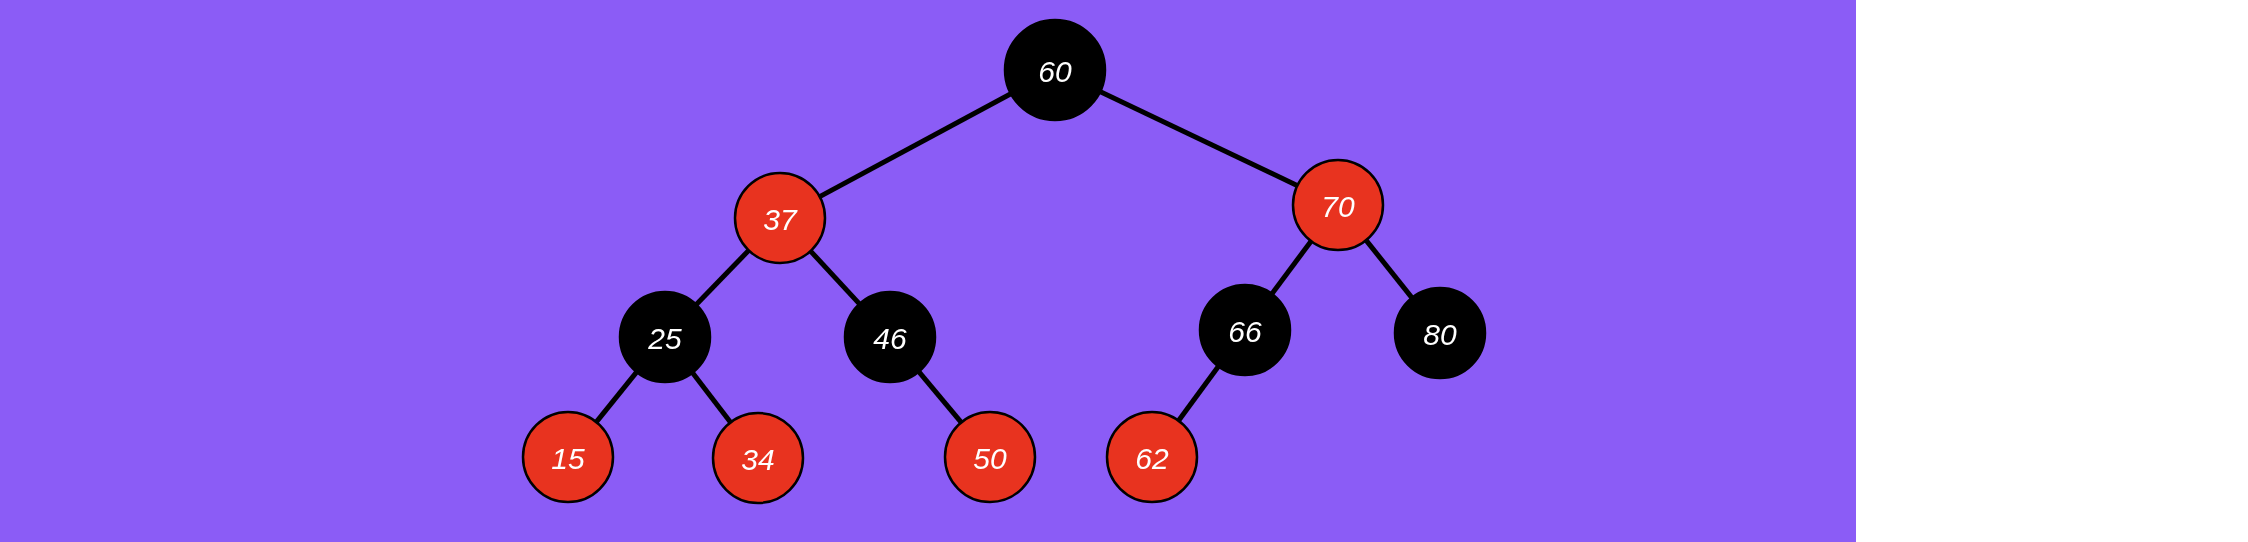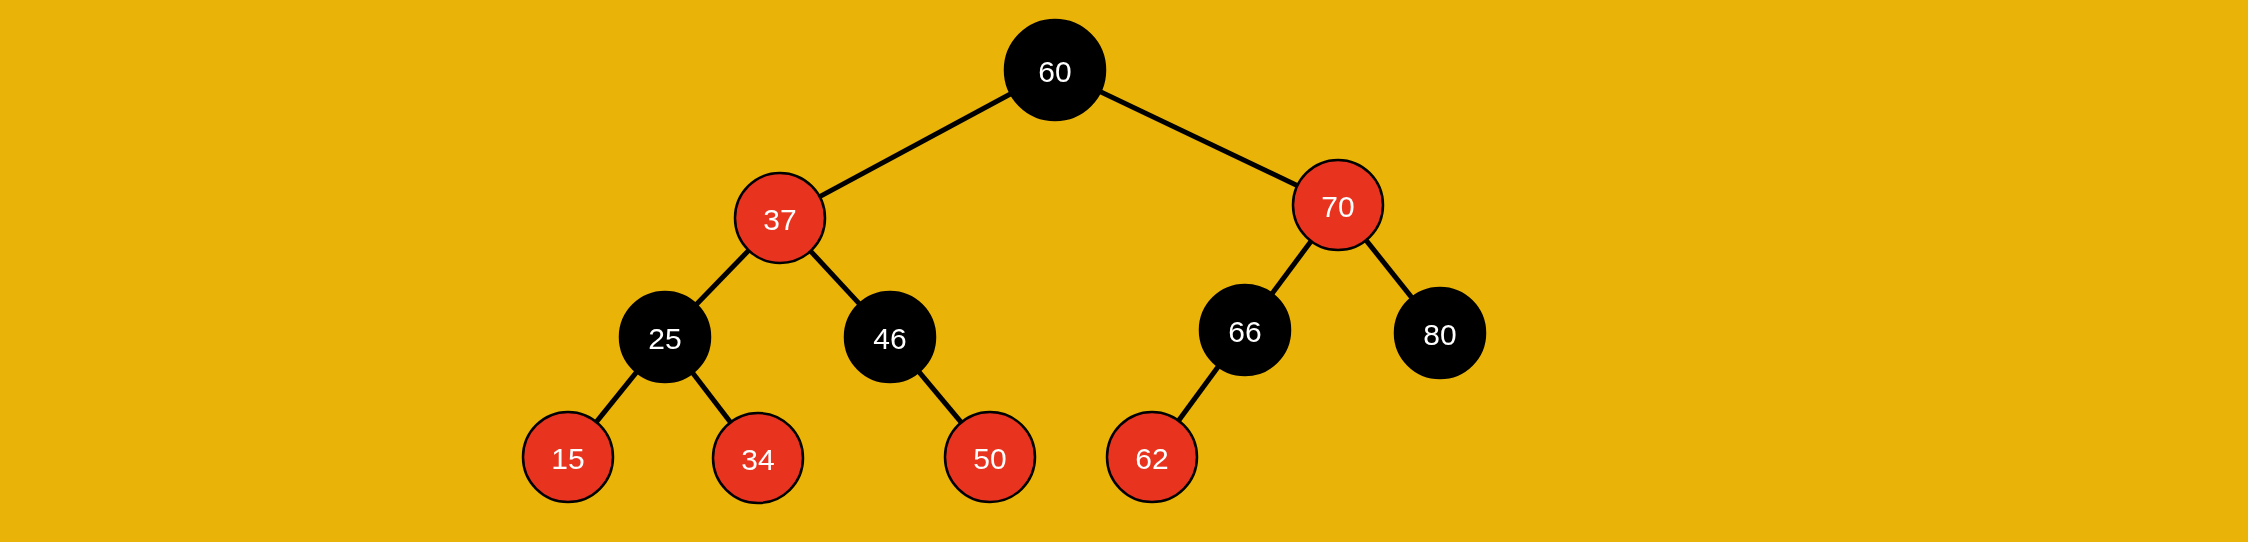--- a/index.html
+++ b/index.html
@@ -6,24 +6,25 @@
   html, body {
     margin: 0;
     padding: 0;
     background: #ffffff;
   }
   body {
     font-family: "Liberation Sans", sans-serif;
   }
   #canvas {
     position: relative;
-    width: 2248px;
+    width: 1856px;
     height: 542px;
-    background: #eab308;
+    background: #8b5cf6;
     overflow: hidden;
+    font-style: italic;
   }
   #tree-svg {
     position: absolute;
     top: 0;
     left: 0;
     width: 2248px;
     height: 542px;
   }
   .edge-line {
     stroke: #000000;

